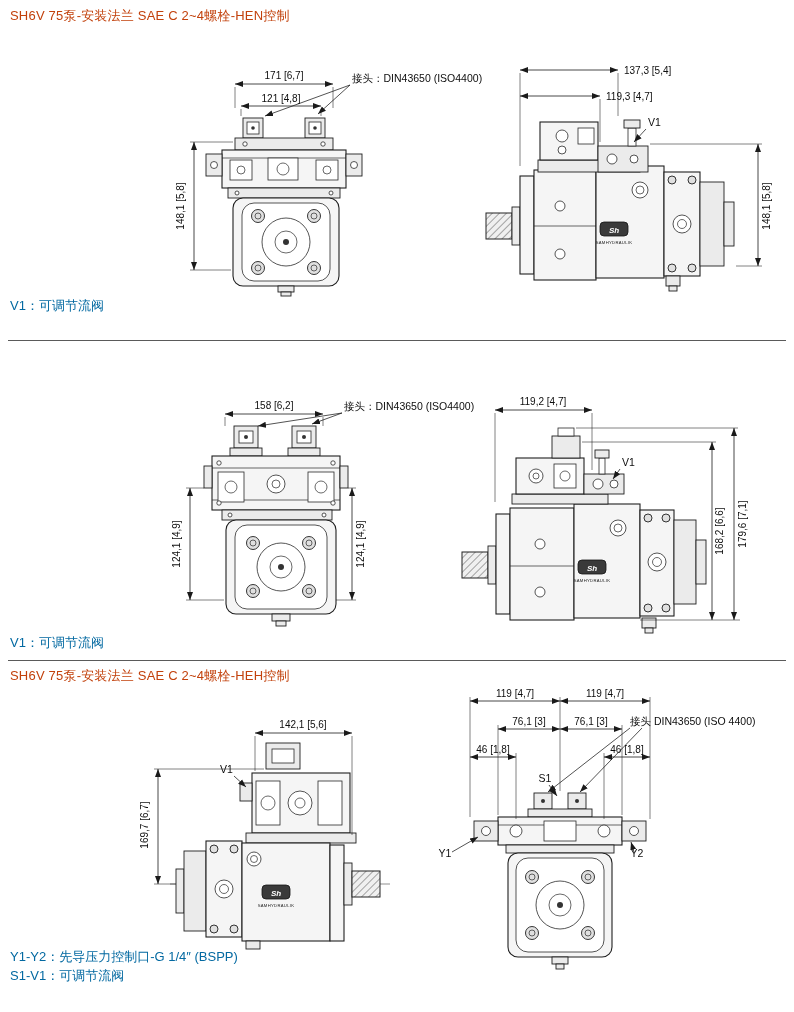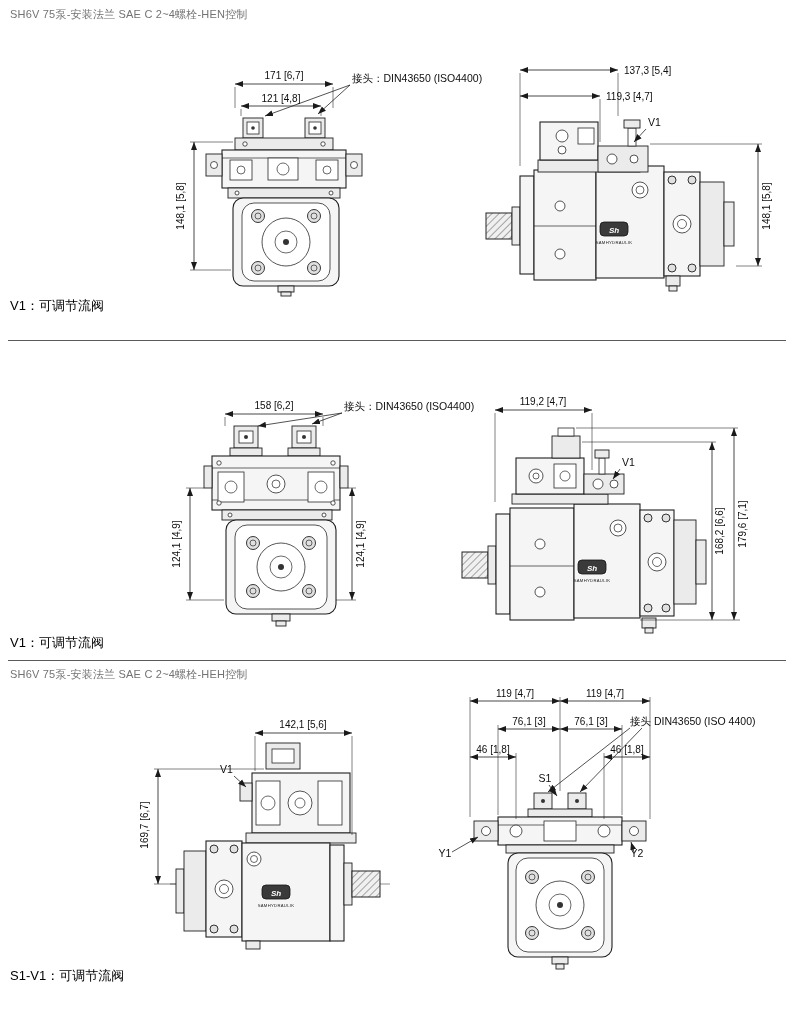--- a/index.html
+++ b/index.html
@@ -4,22 +4,22 @@
 <style>
   *{margin:0;padding:0;box-sizing:border-box}
   html,body{background:#fff}
   body{width:794px;height:1012px;font-family:"Liberation Sans",sans-serif;color:#111}
   .page{position:relative;width:794px;height:1012px;background:#fff;overflow:hidden}
   .sec{position:absolute;left:0;width:794px}
   .sec1{top:0;height:340px}
   .sec2{top:340px;height:335px}
   .sec3{top:660px;height:432px}
   .divider{position:absolute;top:0;left:8px;right:8px;height:1px;background:#5a5a5a}
-  .sec-title{position:absolute;left:10px;top:7px;font-size:11px;font-weight:500;color:#737373;letter-spacing:.2px;white-space:nowrap}
-  .foot{position:absolute;left:10px;font-size:13px;color:#000000;white-space:nowrap}
+  .sec-title{position:absolute;left:10px;top:7px;font-size:13px;font-weight:500;color:#c2410c;letter-spacing:.2px;white-space:nowrap}
+  .foot{position:absolute;left:10px;font-size:13px;color:#0369a1;white-space:nowrap}
   svg{position:absolute;left:0;display:block}
   text{font-family:"Liberation Sans",sans-serif}
   .o1{fill:#f5f5f5;stroke:#1f1f1f;stroke-width:1.1}
   .o2{fill:#ebebeb;stroke:#1f1f1f;stroke-width:.9}
   .o3{fill:#ffffff;stroke:#2a2a2a;stroke-width:.8}
   .ln{fill:none;stroke:#2a2a2a;stroke-width:.7}
   .bolt{fill:#e0e0e0;stroke:#1f1f1f;stroke-width:.9}
   .dot{fill:#333;stroke:none}
   .dim{fill:none;stroke:#1a1a1a;stroke-width:.8}
   .ext{fill:none;stroke:#1a1a1a;stroke-width:.55}
@@ -543,16 +543,17 @@
           <text class="lbl" x="445" y="172" text-anchor="middle">Y1</text>
           <path class="lead" d="M452,167 L478,152" marker-end="url(#ae3)"></path>
         </g>
         <g>
           <text class="lbl" x="637" y="172" text-anchor="middle">Y2</text>
           <path class="lead" d="M634,167 L631,157" marker-end="url(#ae3)"></path>
         </g>
       </g>
     </svg>
 
+    <p class="foot" style="top:288px">Y1-Y2：先导压力控制口-G 1/4″ (BSPP)</p>
     <p class="foot" style="top:307px">S1-V1：可调节流阀</p>
   </section>
 
 </div>
 
 </body></html>

